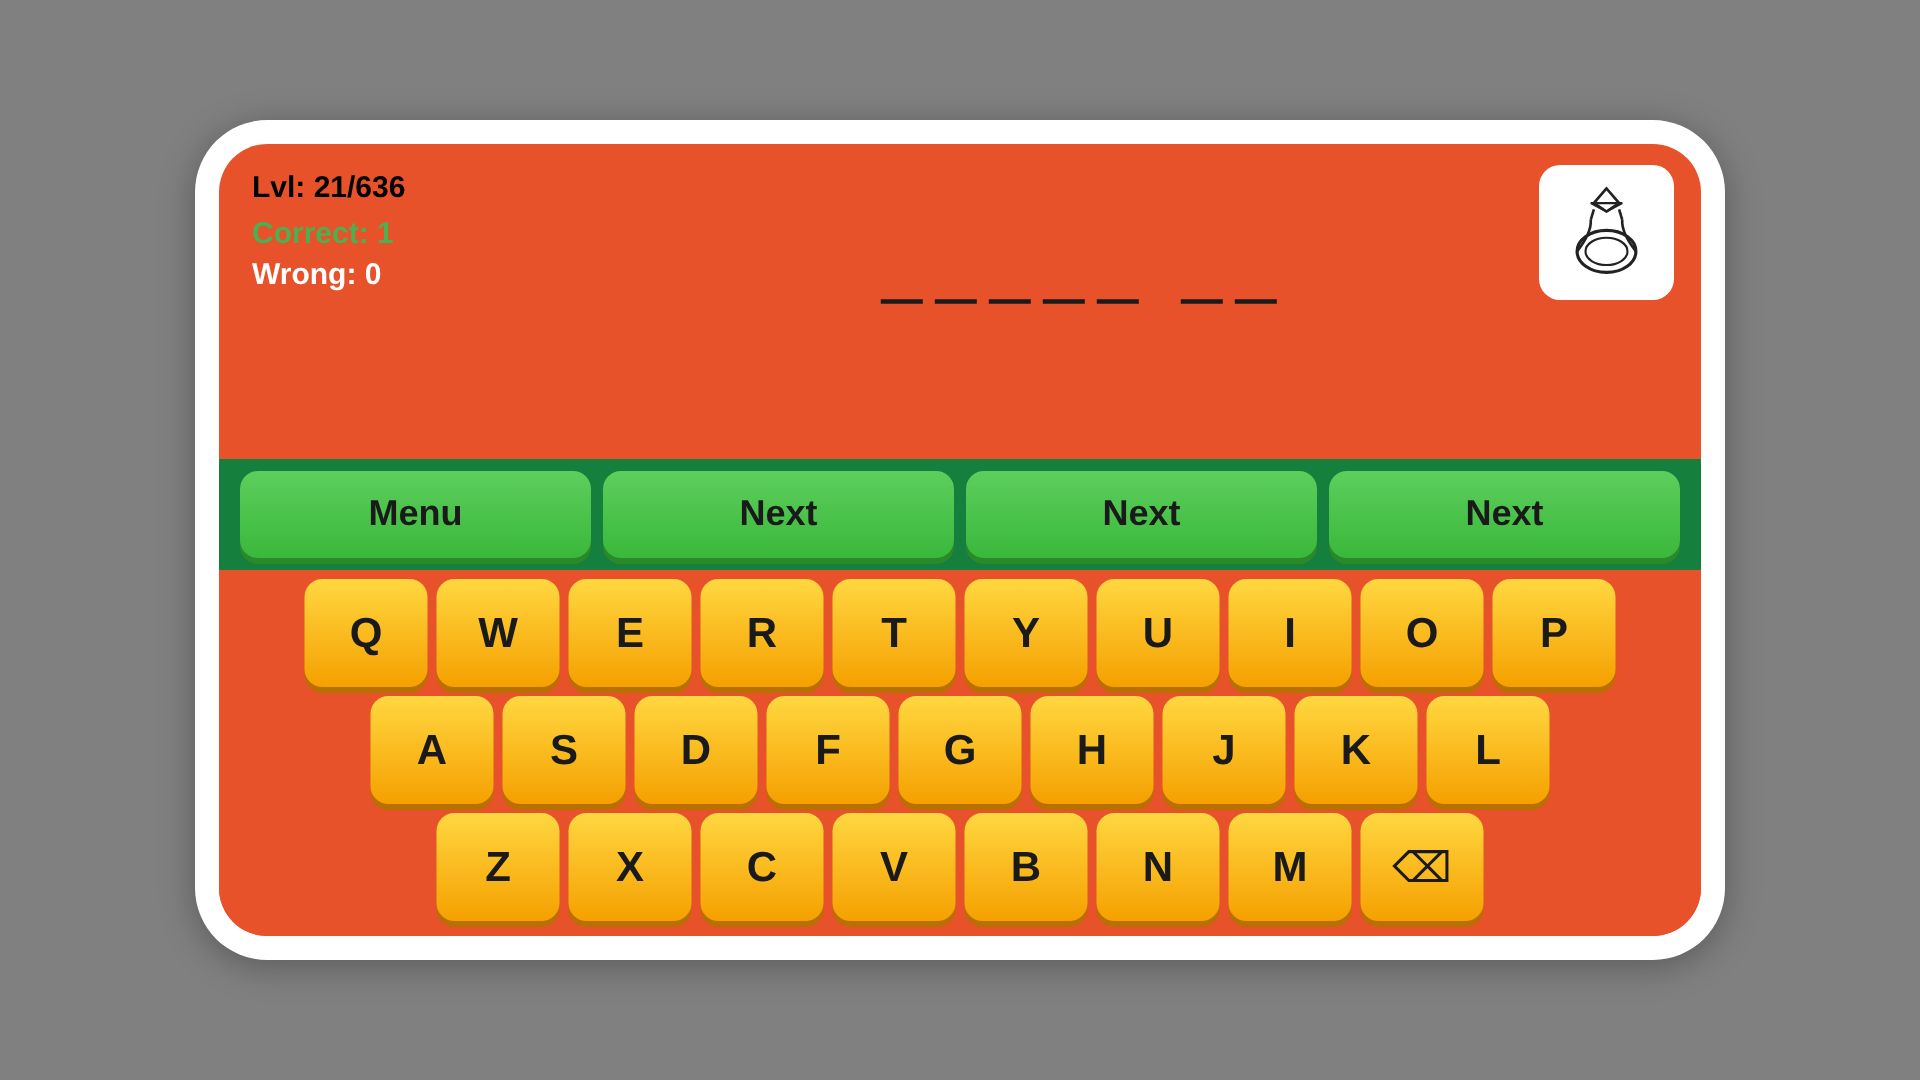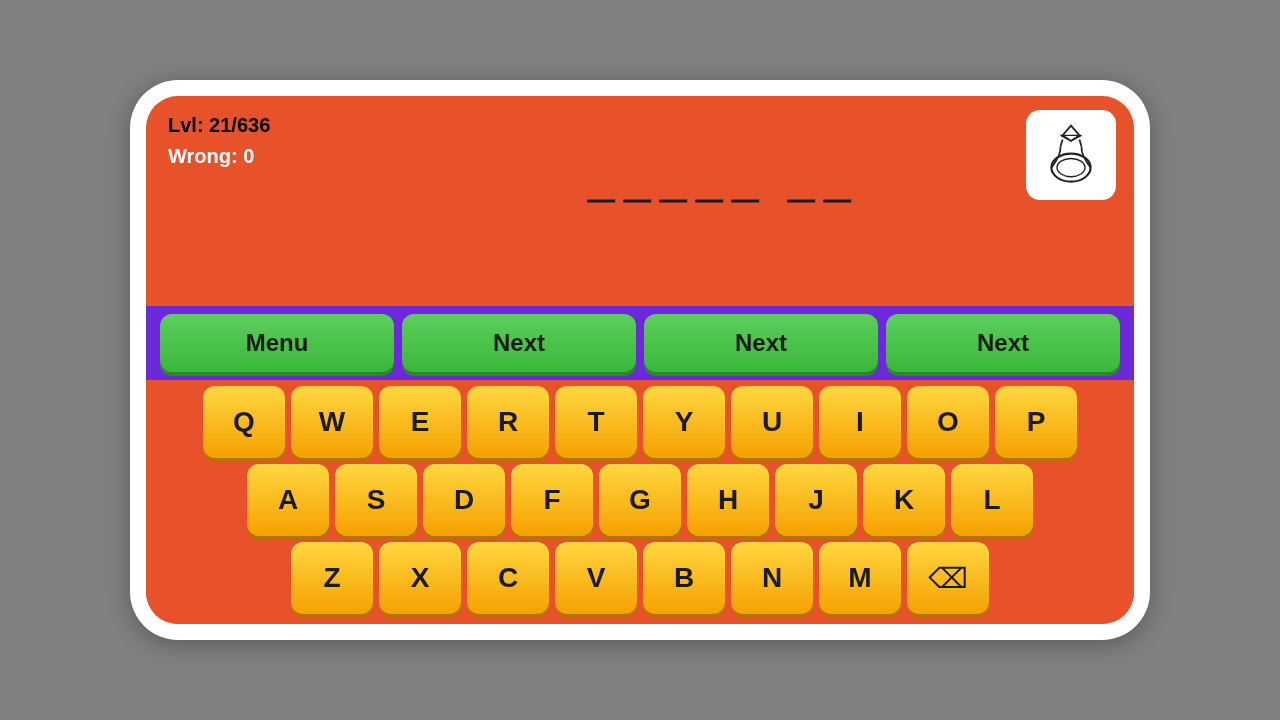--- a/index.html
+++ b/index.html
@@ -97,21 +97,21 @@
 
     .ring-svg {
       width: 70px;
       height: 70px;
     }
 
     .controls-row {
       display: flex;
       gap: 8px;
       padding: 8px 14px;
-      background: #6d28d9;
+      background: #15803d;
     }
 
     .ctrl-btn {
       flex: 1;
       height: 58px;
       border-radius: 12px;
       border: none;
       cursor: pointer;
       font-size: 24px;
       font-weight: bold;
@@ -172,20 +172,21 @@
     }
   </style>
 </head>
 <body>
 
 <div class="device">
   <div class="screen">
 
     <div class="top-area">
       <span class="level-text">Lvl: 21/636</span>
+      <span class="correct-text">Correct: 1</span>
       <span class="wrong-text">Wrong: 0</span>
 
       <div class="word-display">
         <span class="word-blank"></span>
         <span class="word-blank"></span>
         <span class="word-blank"></span>
         <span class="word-blank"></span>
         <span class="word-blank"></span>
         <span style="display:inline-block;width:12px"></span>
         <span class="word-blank"></span>

